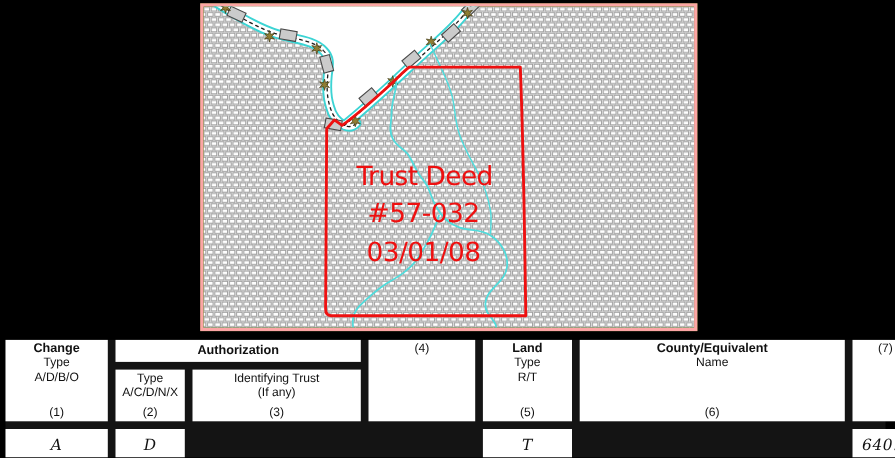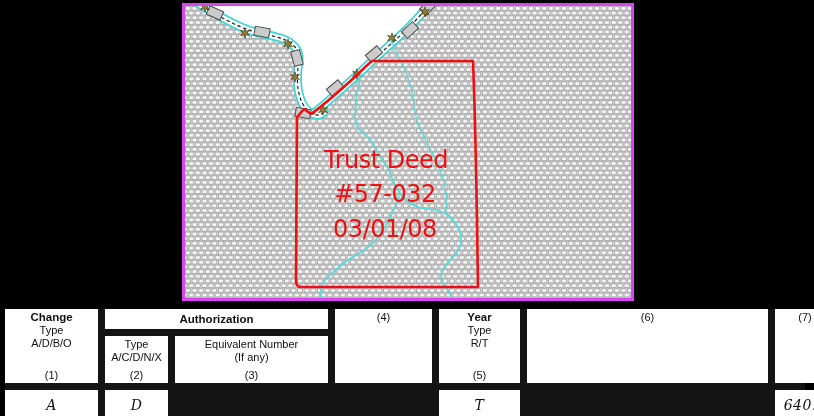--- a/index.html
+++ b/index.html
@@ -1,21 +1,21 @@
 <!DOCTYPE html>
 <html><head>
 <meta charset="utf-8">
 <style>
   html,body{margin:0;padding:0;background:#000;}
   #stage{position:relative;width:814px;height:416px;background:#000;overflow:hidden;
          font-family:"Liberation Sans",sans-serif;}
 
   
   #map-frame{position:absolute;left:182px;top:3px;width:446px;height:292px;
-             border:3px solid #d946ef;background:#4d7c0f;}
+             border:3px solid #fca5a5;background:#4d7c0f;}
   #map-frame svg{display:block;}
   .map-label{font-family:"DejaVu Sans",sans-serif;font-size:24px;letter-spacing:-0.5px;
              fill:#ee1010;}
 
   
   #form-table{position:absolute;left:3px;top:307px;width:800px;
               border:2.5px solid #000;border-bottom-width:3.5px;background:#141414;}
   .grid{display:grid;grid-template-columns:93px 63px 153px 97px 81px 241px 60px;
         grid-template-rows:20px 47px 30px;gap:7px;background:#141414;}
   .cell{background:#fff;color:#111;text-align:center;overflow:hidden;}
@@ -146,45 +146,49 @@
       </div>
 
       <div class="cell auth-title">Authorization</div>
 
       <div class="cell hdr span2" style="grid-column:4">
         <span>(4)</span>
       </div>
 
       <div class="cell hdr span2" style="grid-column:5">
         <div class="hdr-top">
-          <span class="bold">Year</span>
+          <span class="bold">Land</span>
           <span>Type</span>
           <span>R/T</span>
         </div>
         <span>(5)</span>
       </div>
 
       <div class="cell hdr span2" style="grid-column:6">
+        <div class="hdr-top">
+          <span class="bold">County/Equivalent</span>
+          <span>Name</span>
+        </div>
         <span>(6)</span>
       </div>
 
       <div class="cell hdr span2" style="grid-column:7">
         <span>(7)</span>
       </div>
 
       <div class="cell hdr" style="grid-column:2;grid-row:2">
         <div class="hdr-top">
           <span>Type</span>
           <span>A/C/D/N/X</span>
         </div>
         <span>(2)</span>
       </div>
       <div class="cell hdr" style="grid-column:3;grid-row:2">
         <div class="hdr-top">
-          <span>Equivalent Number</span>
+          <span>Identifying Trust</span>
           <span>(If any)</span>
         </div>
         <span>(3)</span>
       </div>
 
       <div class="cell val" style="grid-column:1;grid-row:3">A</div>
       <div class="cell val" style="grid-column:2;grid-row:3">D</div>
       <div class="cell val" style="grid-column:5;grid-row:3">T</div>
       <div class="cell val" style="grid-column:7;grid-row:3">640.7</div>
     </div>

